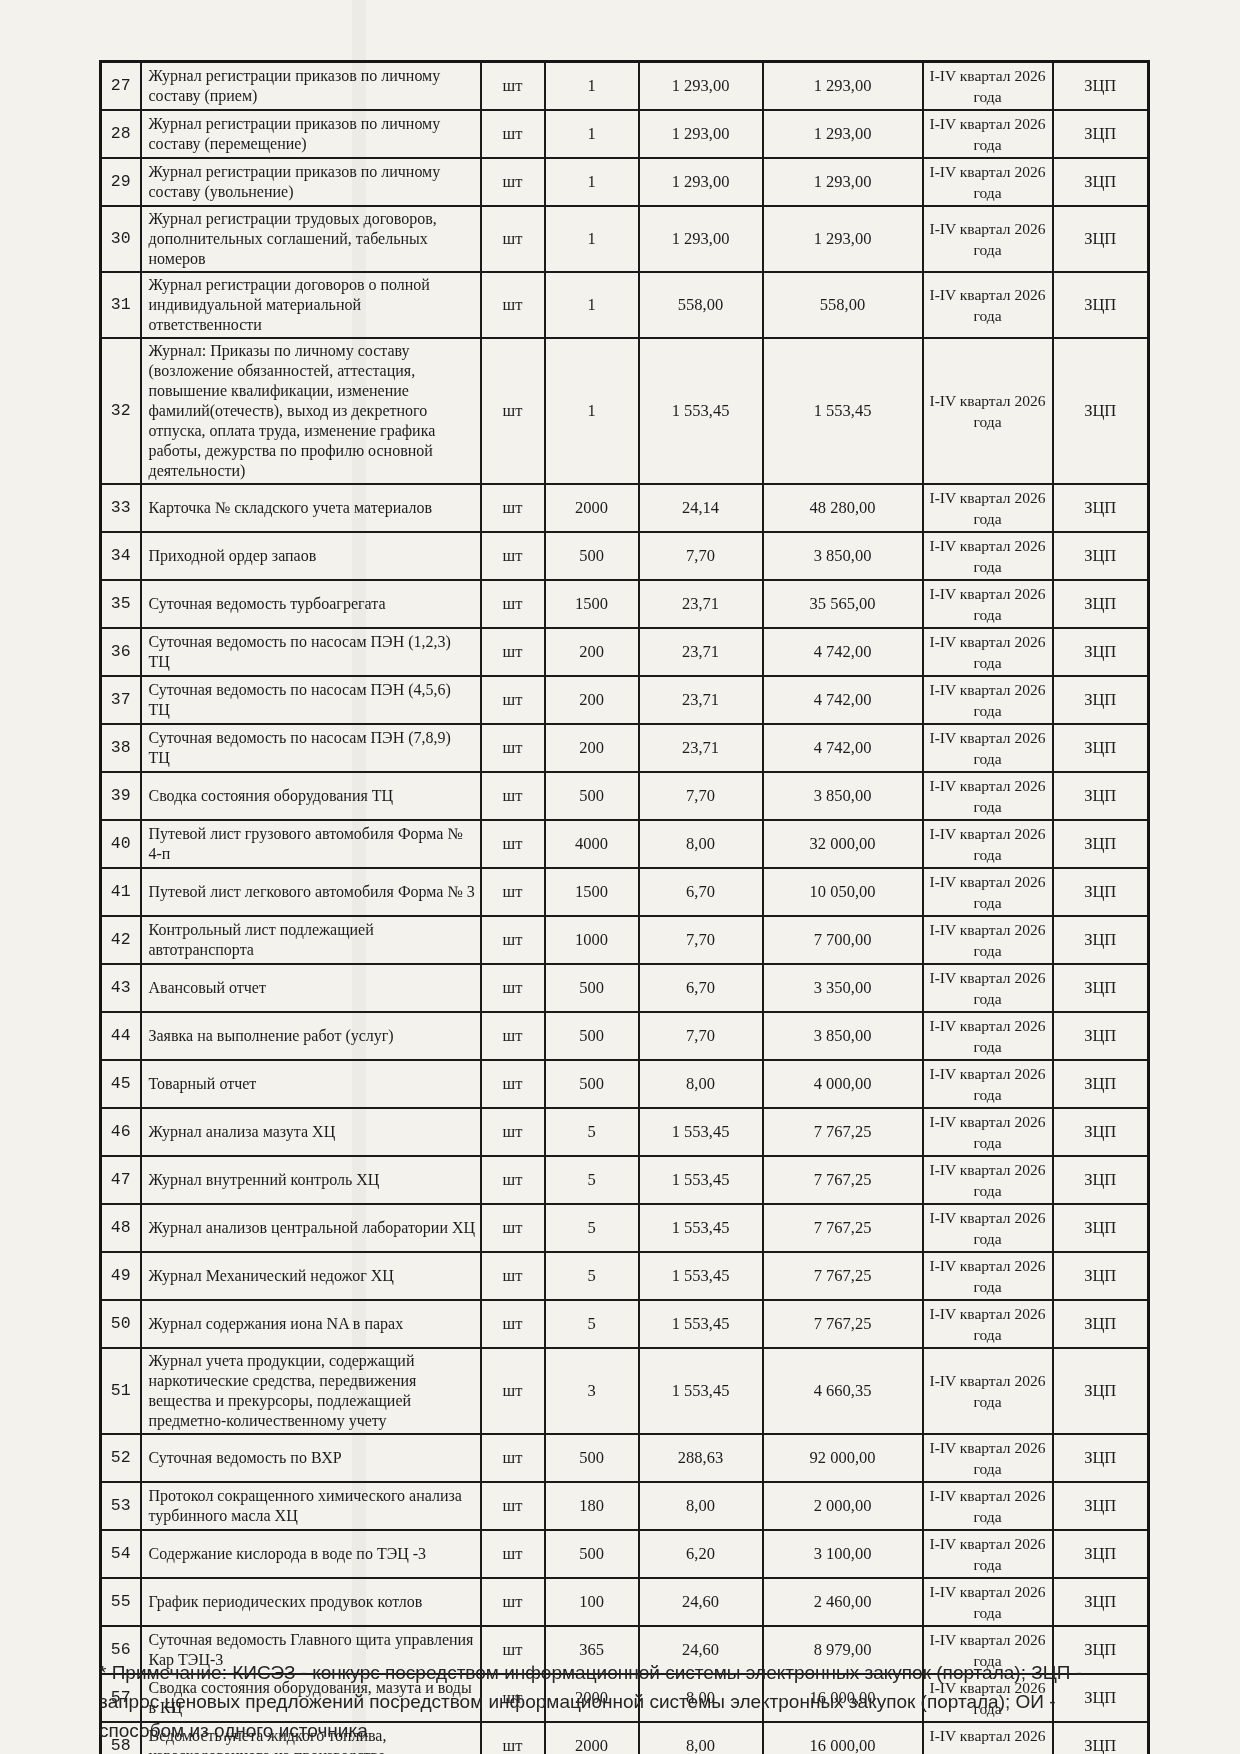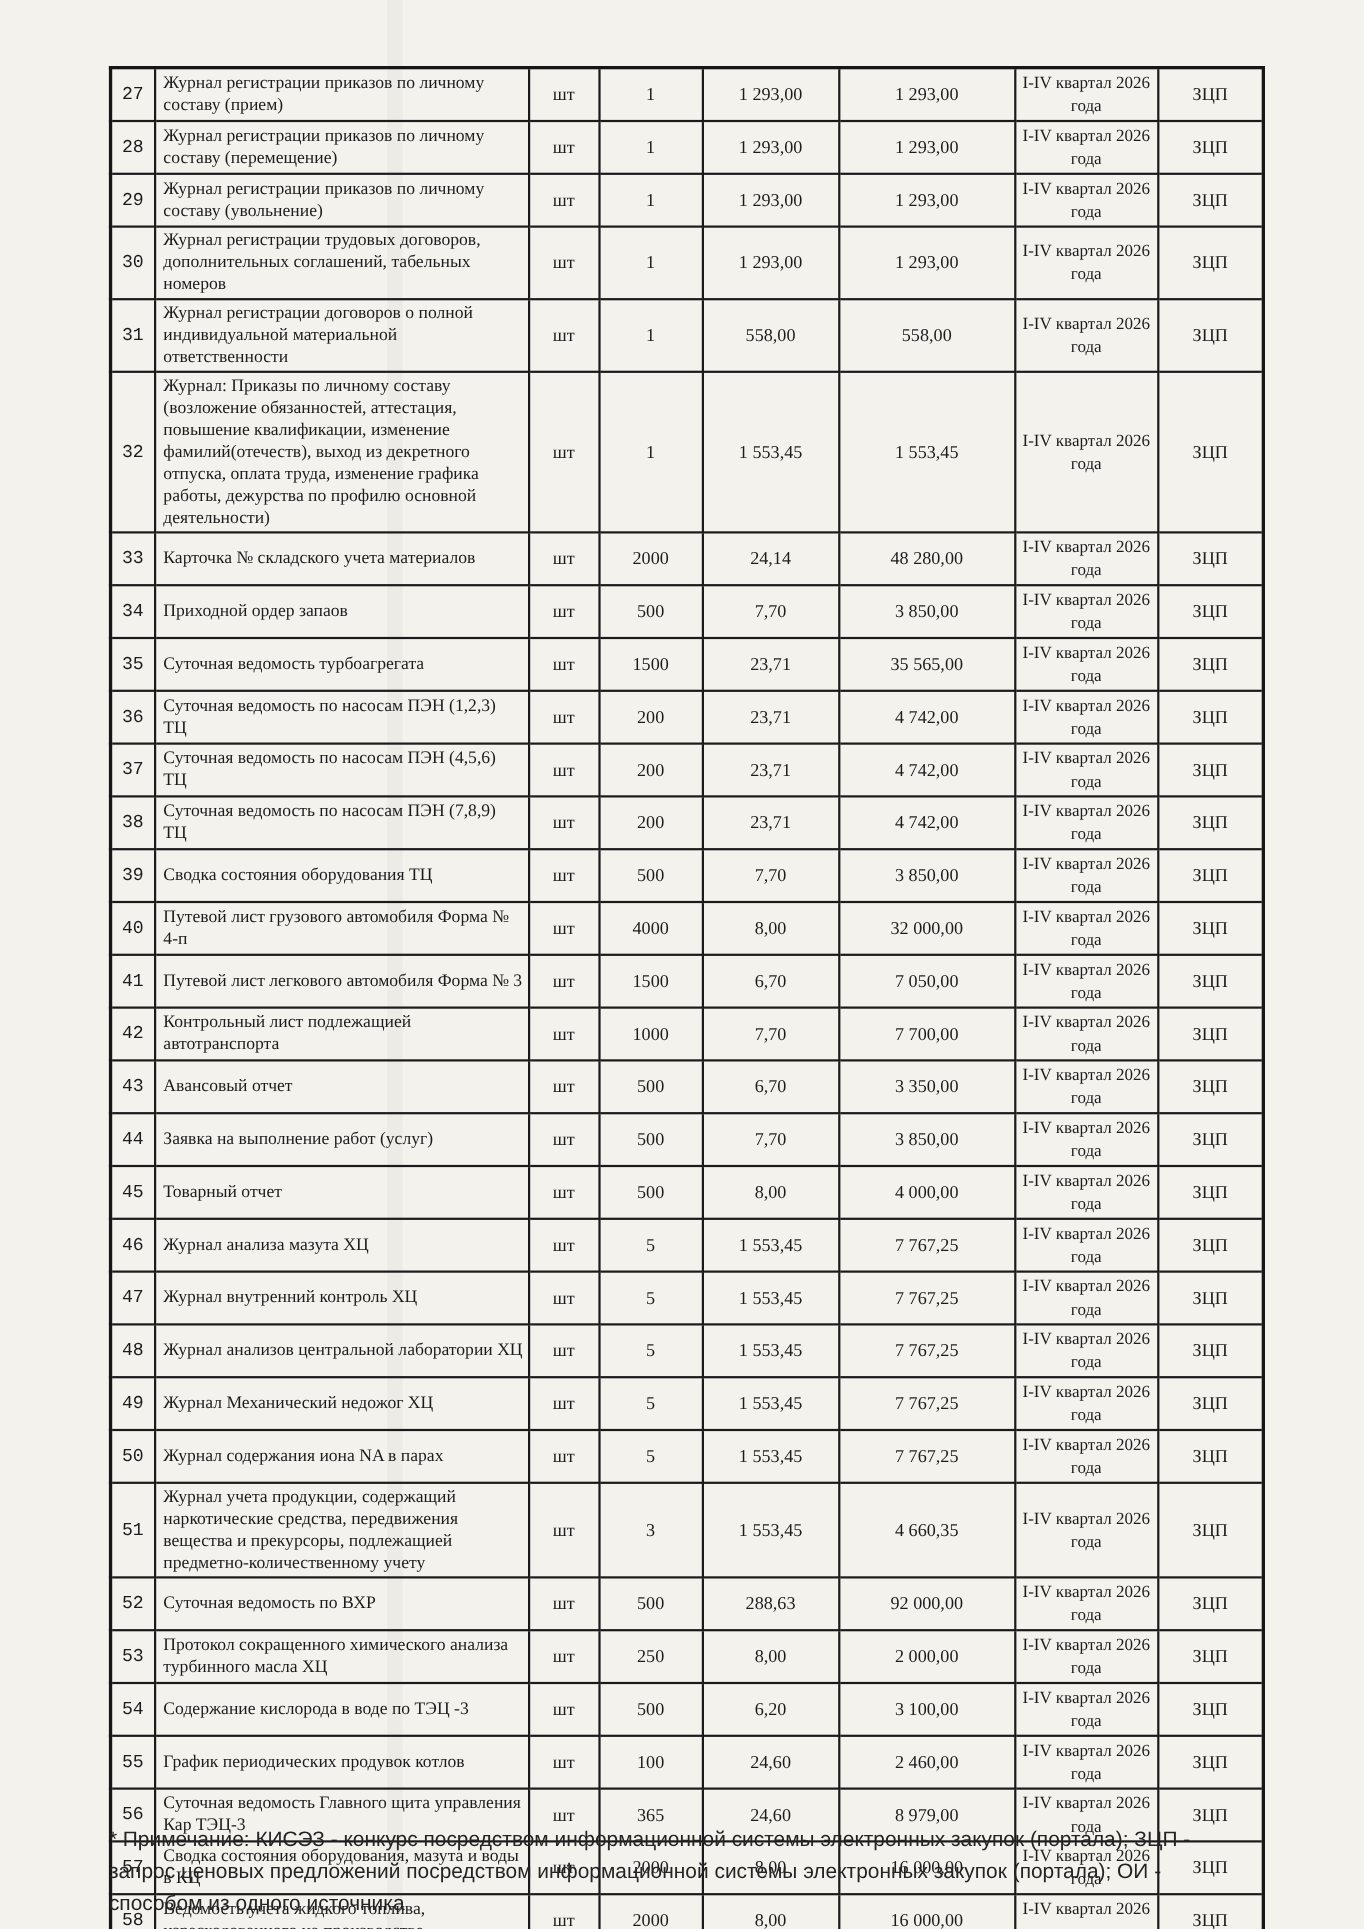--- a/index.html
+++ b/index.html
@@ -242,21 +242,21 @@
             <div class="pl2">года</div>
           </td>
           <td class="c-method">ЗЦП</td>
         </tr>
         <tr>
           <td class="c-num">41</td>
           <td class="c-desc">Путевой лист легкового автомобиля Форма № 3</td>
           <td class="c-unit">шт</td>
           <td class="c-qty">1500</td>
           <td class="c-price">6,70</td>
-          <td class="c-total">7 050,00</td>
+          <td class="c-total">10 050,00</td>
           <td class="c-period">
             <div class="pl1">I-IV квартал 2026</div>
             <div class="pl2">года</div>
           </td>
           <td class="c-method">ЗЦП</td>
         </tr>
         <tr>
           <td class="c-num">42</td>
           <td class="c-desc">Контрольный лист подлежащией автотранспорта</td>
           <td class="c-unit">шт</td>
@@ -396,21 +396,21 @@
           <td class="c-period">
             <div class="pl1">I-IV квартал 2026</div>
             <div class="pl2">года</div>
           </td>
           <td class="c-method">ЗЦП</td>
         </tr>
         <tr>
           <td class="c-num">53</td>
           <td class="c-desc">Протокол сокращенного химического анализа турбинного масла  ХЦ</td>
           <td class="c-unit">шт</td>
-          <td class="c-qty">250</td>
+          <td class="c-qty">180</td>
           <td class="c-price">8,00</td>
           <td class="c-total">2 000,00</td>
           <td class="c-period">
             <div class="pl1">I-IV квартал 2026</div>
             <div class="pl2">года</div>
           </td>
           <td class="c-method">ЗЦП</td>
         </tr>
         <tr>
           <td class="c-num">54</td>

